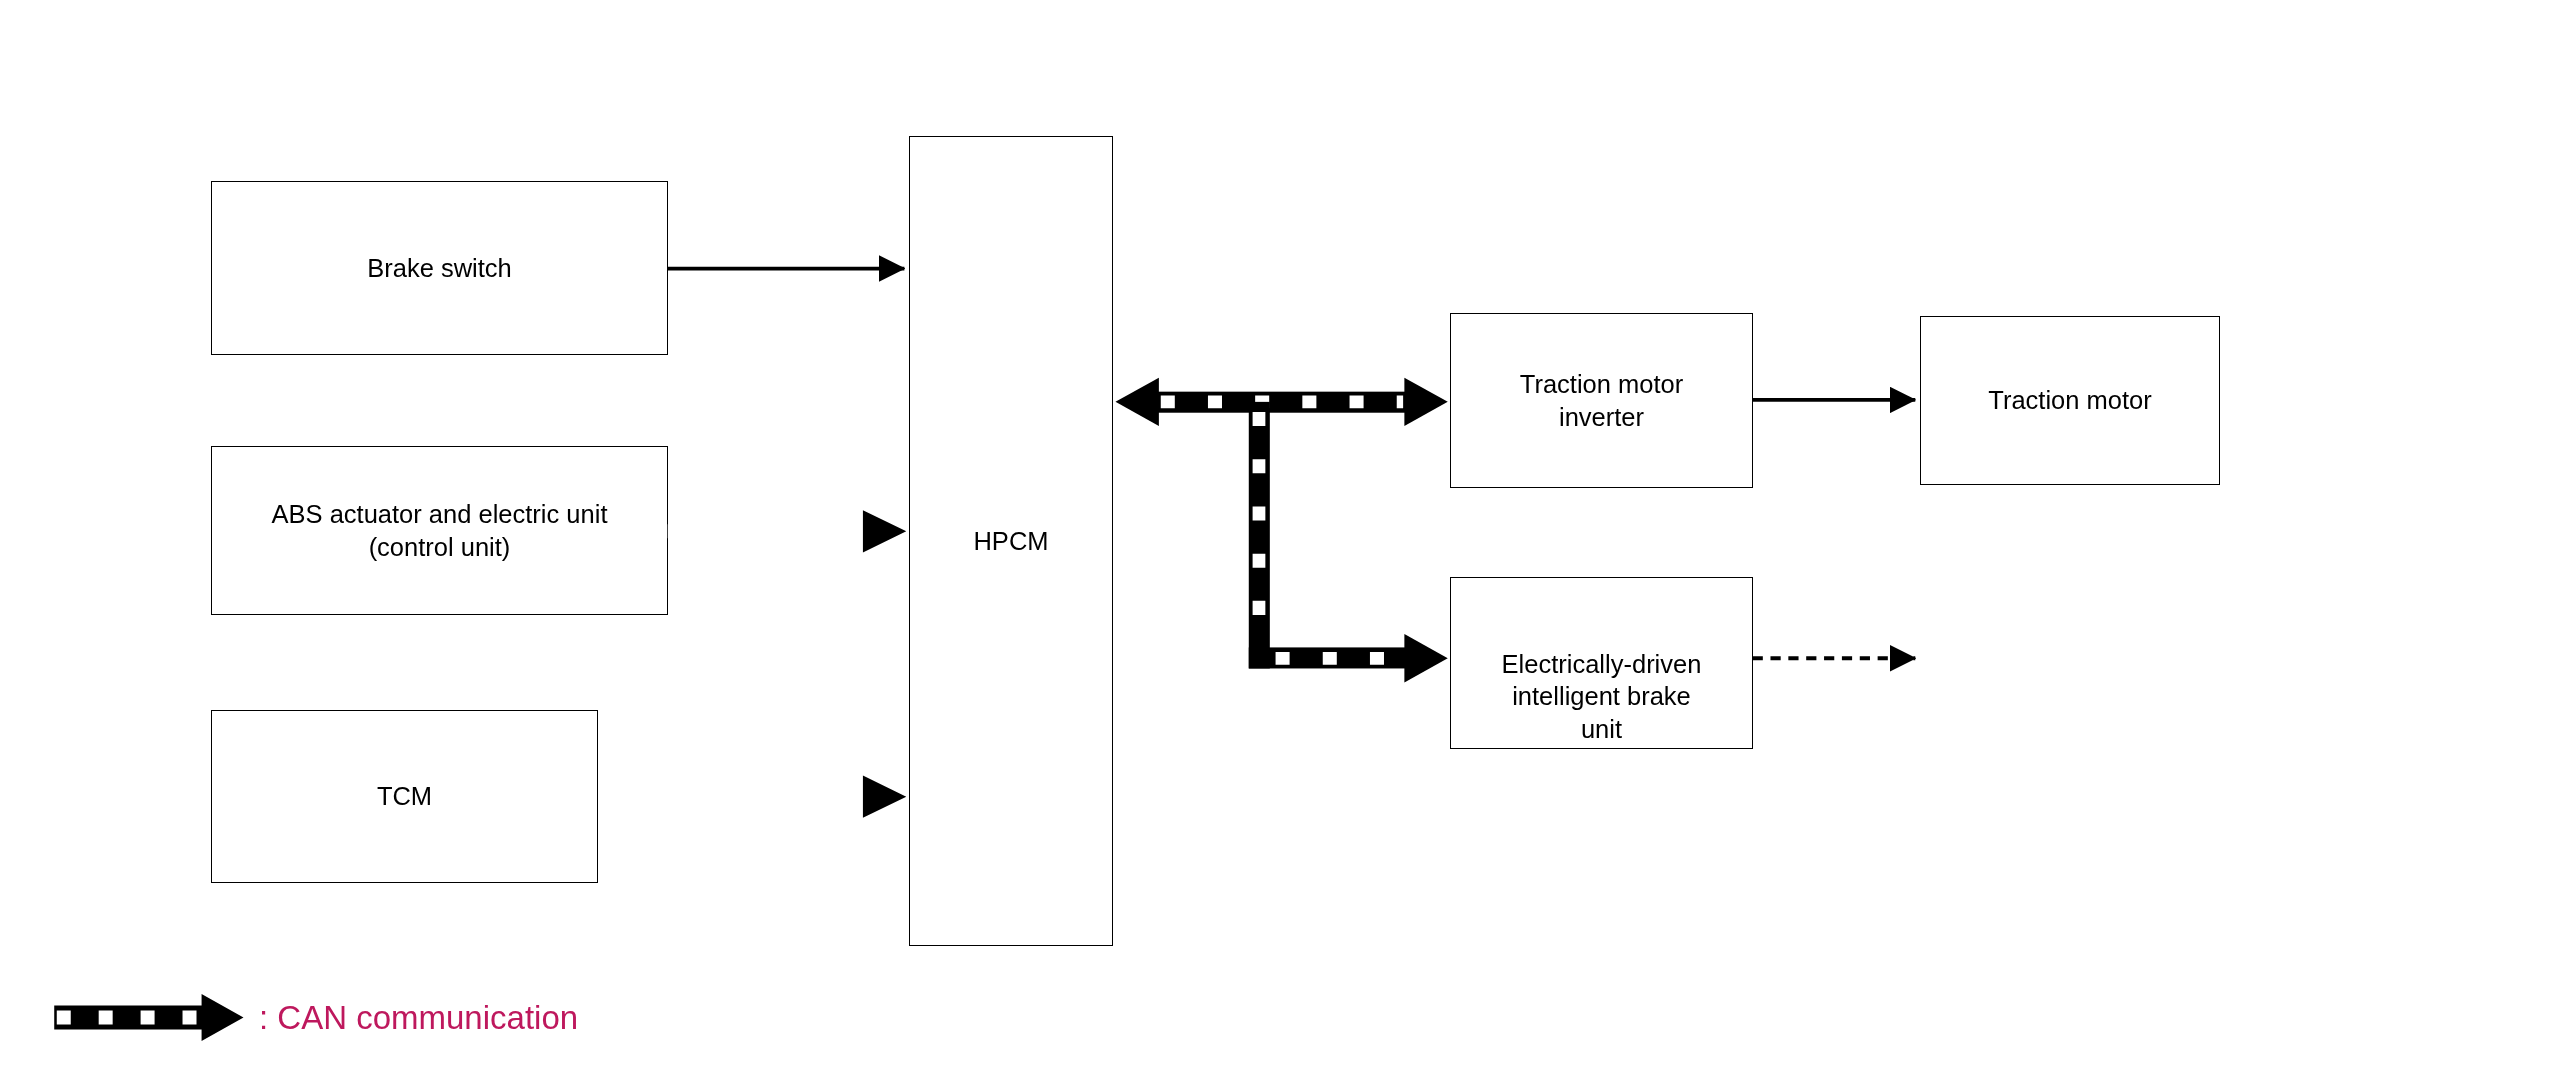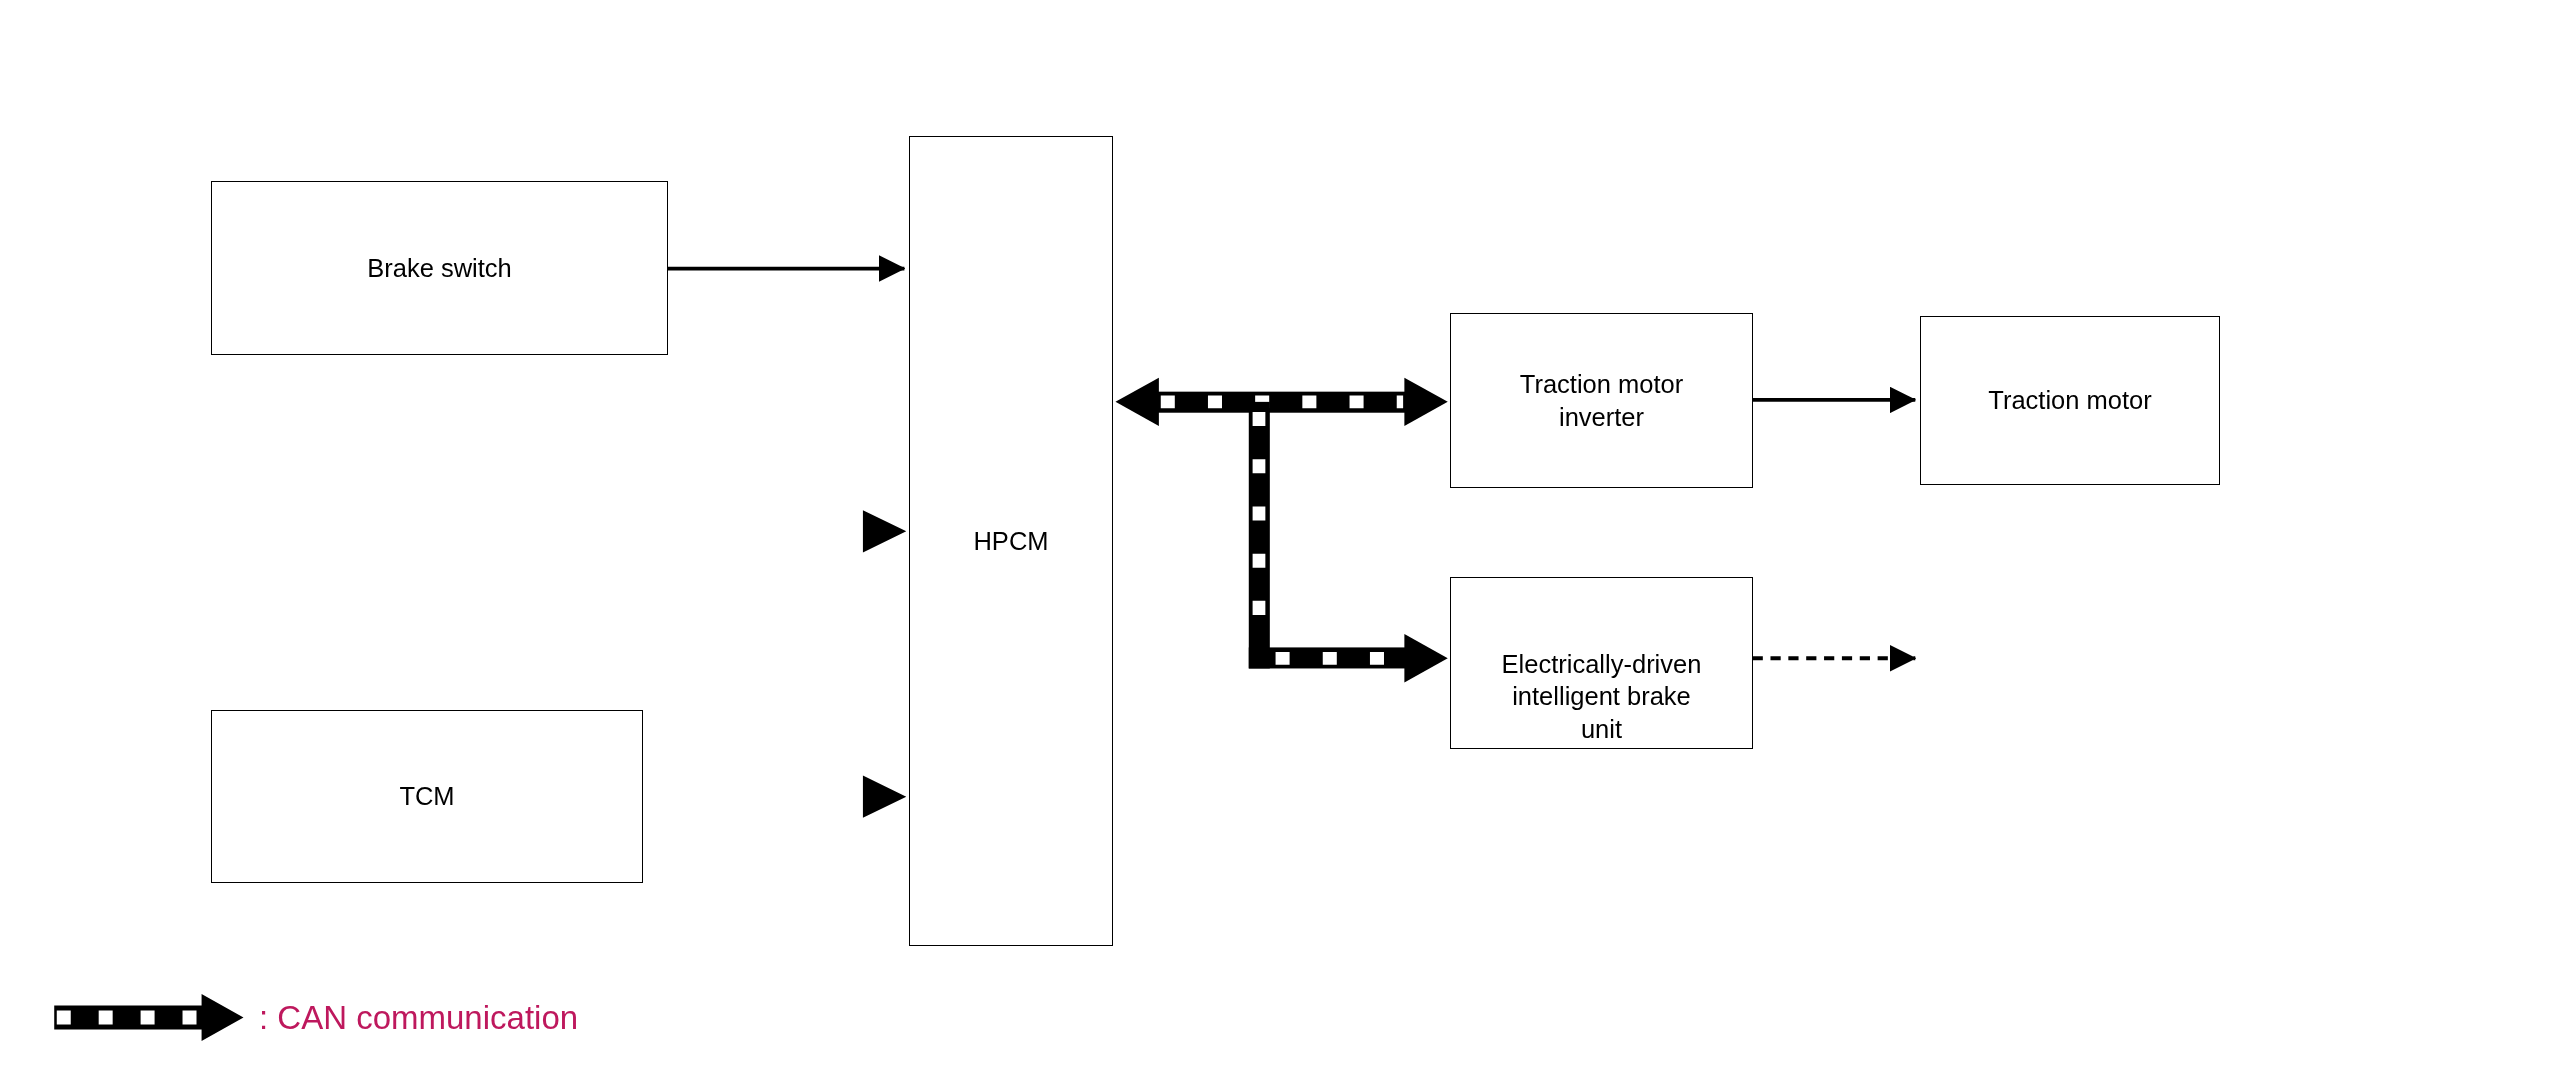--- a/index.html
+++ b/index.html
@@ -58,22 +58,25 @@
 </style>
 </head>
 <body>
 
 <div id="stage">
 
   <div class="node" style="left:211px; top:181px; width:457px; height:174px;">
     <span class="node-label">Brake switch</span>
   </div>
 
+  <div class="node" style="left:211px; top:446px; width:457px; height:169px;">
+    <span class="node-label">ABS actuator and electric unit<br>(control unit)</span>
+  </div>
 
-  <div class="node" style="left:211px; top:710px; width:432px; height:173px;">
+  <div class="node" style="left:211px; top:710px; width:387px; height:173px;">
     <span class="node-label">TCM</span>
   </div>
 
   <div class="node" style="left:909px; top:136px; width:204px; height:810px;">
     <span class="node-label">HPCM</span>
   </div>
 
   <div class="node" style="left:1450px; top:313px; width:303px; height:175px;">
     <span class="node-label">Traction motor<br>inverter</span>
   </div>

